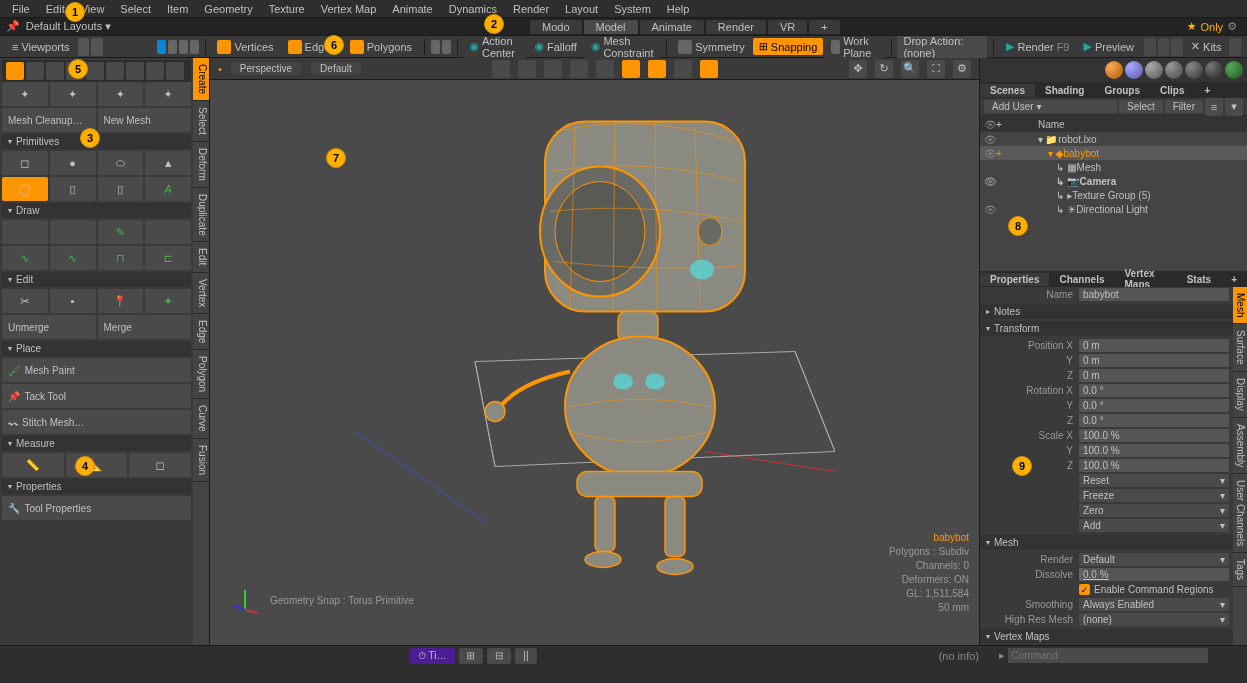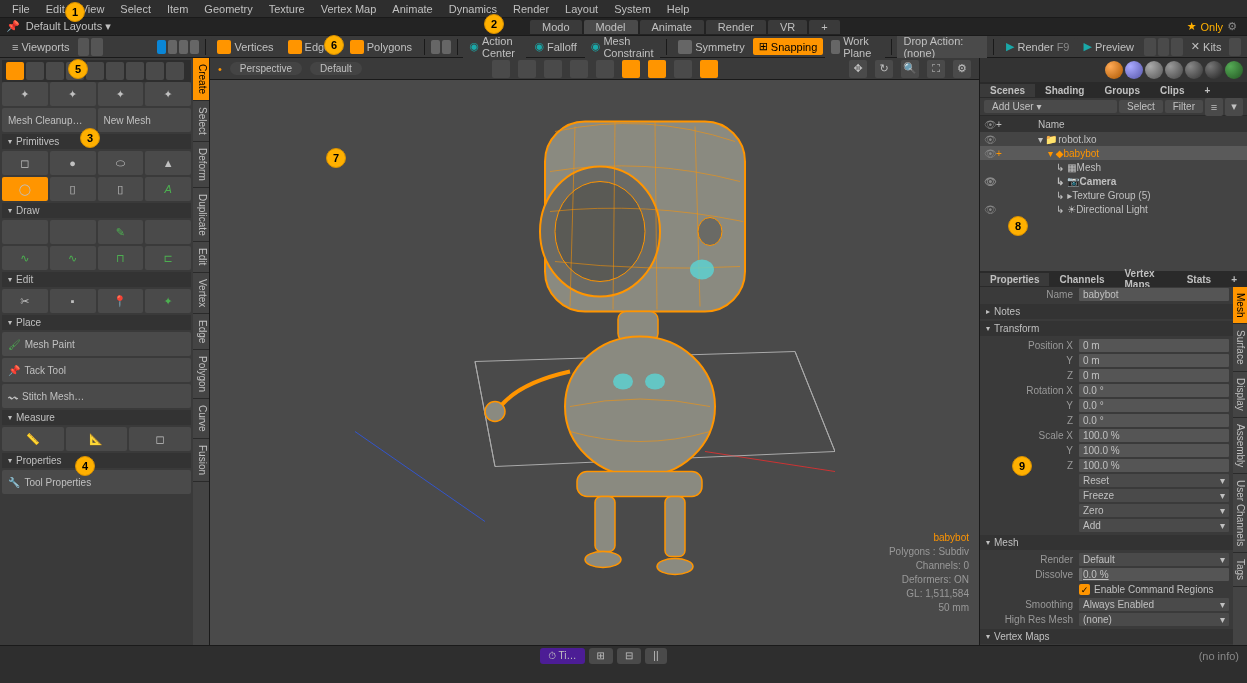--- a/index.html
+++ b/index.html
@@ -238,20 +238,24 @@
         <div class="tool-cell" style="color:#4caf50">⊓</div>
         <div class="tool-cell" style="color:#4caf50">⊏</div>
       </div>
       <div class="section-hdr open">Edit</div>
       <div class="tool-row tool-row-quad">
         <div class="tool-cell">✂</div>
         <div class="tool-cell">▪</div>
         <div class="tool-cell">📍</div>
         <div class="tool-cell" style="color:#4caf50">✦</div>
       </div>
+      <div class="tool-row">
+        <div class="tool-cell wide">Unmerge</div>
+        <div class="tool-cell wide">Merge</div>
+      </div>
       <div class="section-hdr open">Place</div>
       <div class="tool-row">
           <div class="tool-cell wide">
             <span style="color:#4caf50;margin-right:4px">🖌</span>
             <span>Mesh Paint</span>
           </div>
         </div>
       <div class="tool-row">
           <div class="tool-cell wide">
             <span style="color:#1aa8a8;margin-right:4px">📌</span>
@@ -353,20 +357,28 @@
         <ellipse cx="300" cy="310" rx="10" ry="8" fill="#5ad4d4" opacity="0.8"></ellipse>
       </svg>
       <div class="viewport-info">
         <div>babybot</div>
         <div class="gray">Polygons : Subdiv</div>
         <div class="gray">Channels: 0</div>
         <div class="gray">Deformers: ON</div>
         <div class="gray">GL: 1,511,584</div>
         <div class="gray">50 mm</div>
       </div>
+      <div class="viewport-bl">
+        <svg width="30" height="30">
+            <line x1="15" y1="25" x2="15" y2="5" stroke="#3c3" stroke-width="2"></line>
+            <line x1="15" y1="25" x2="28" y2="28" stroke="#c33" stroke-width="2"></line>
+            <line x1="15" y1="25" x2="3" y2="20" stroke="#33c" stroke-width="2"></line>
+          </svg>
+        <span>Geometry Snap : Torus Primitive</span>
+      </div>
     </div>
   </div>
 
   <div class="right-panel">
     <div class="right-icon-bar">
       <div class="ball-icon" style="background:radial-gradient(circle at 30% 30%,#fa5,#a50)"></div>
       <div class="ball-icon" style="background:radial-gradient(circle at 30% 30%,#aaf,#55a)"></div>
       <div class="ball-icon" style="background:radial-gradient(circle at 30% 30%,#aaa,#555)"></div>
       <div class="ball-icon" style="background:radial-gradient(circle at 30% 30%,#999,#444)"></div>
       <div class="ball-icon" style="background:radial-gradient(circle at 30% 30%,#888,#333)"></div>
@@ -529,13 +541,14 @@
 </div>
 
 <div class="status-bar">
   <div class="status-center">
     <div class="status-pill" style="background:#4c1d95">⏱ <span>Ti…</span></div>
     <div class="status-pill">⊞</div>
     <div class="status-pill">⊟</div>
     <div class="status-pill">||</div>
   </div>
   <div style="color:#888">(no info)</div>
+  <div style="flex:0 0 260px;padding-left:20px"><span style="color:#888">▸ </span><input style="background: rgb(74, 74, 74); border: none; color: rgb(192, 192, 192); width: 200px; padding: 2px 4px; font-size: 10px;" placeholder="Command"></div>
 </div>
 
 </body></html>

